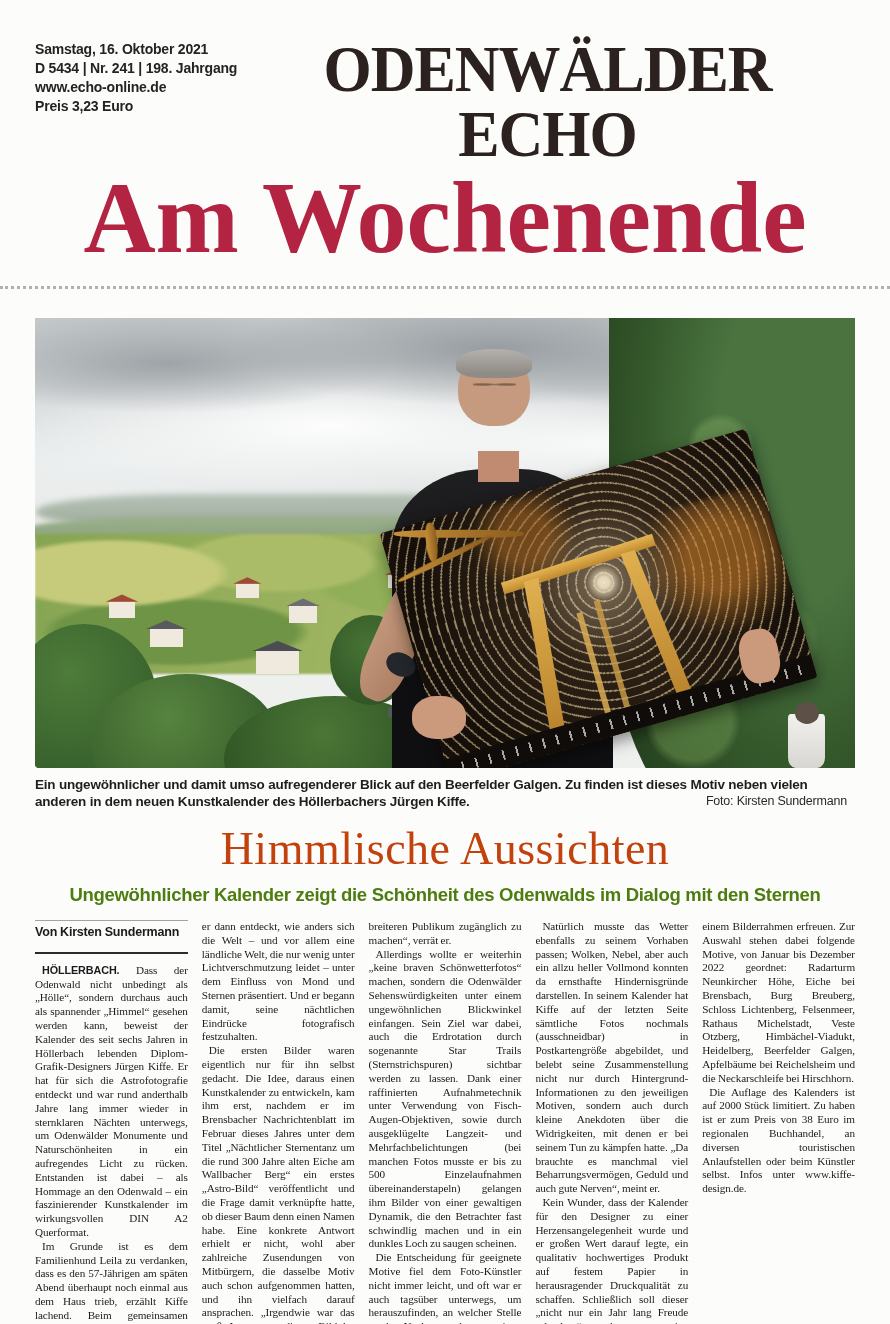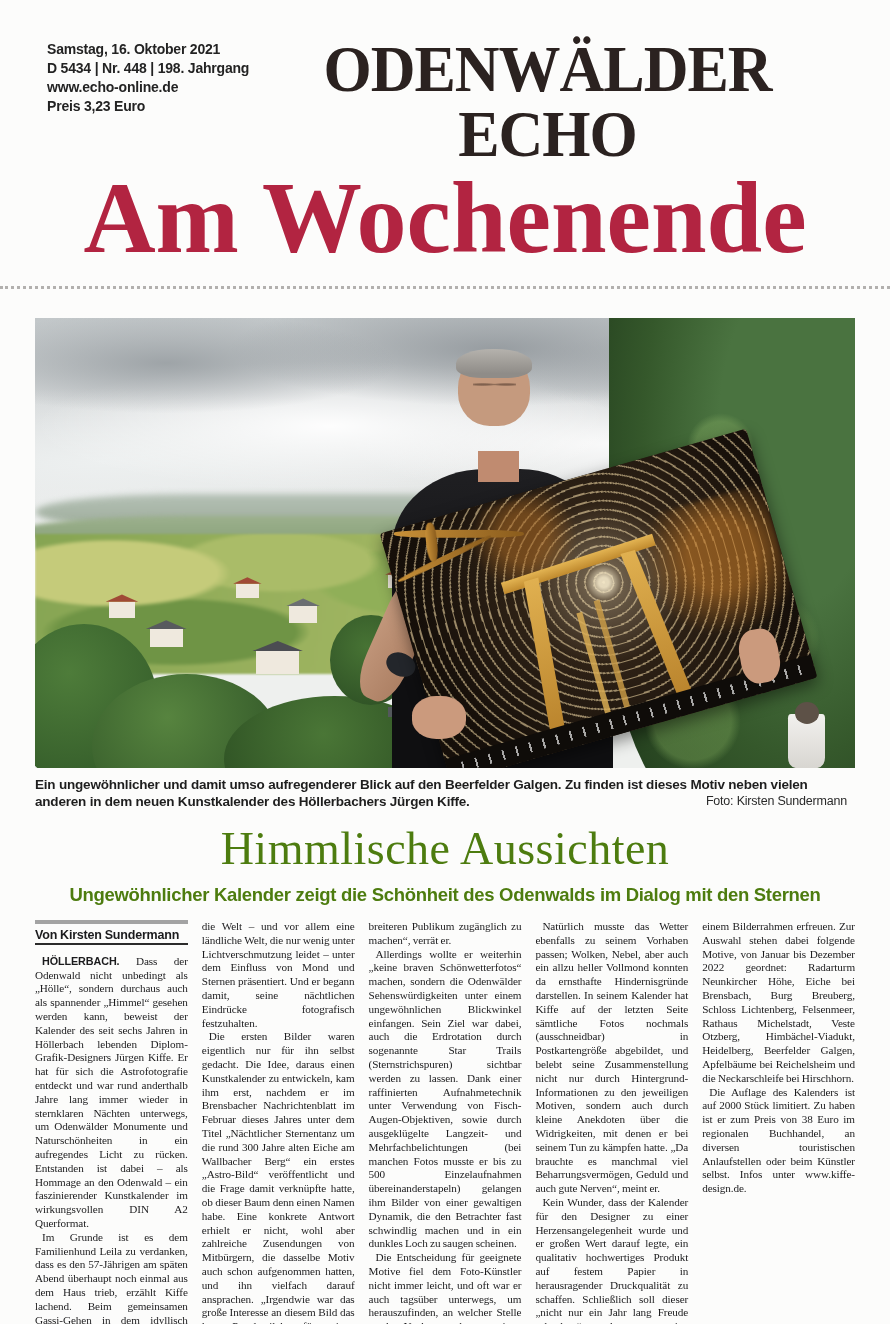--- a/index.html
+++ b/index.html
@@ -1,19 +1,19 @@
 <!DOCTYPE html>
 <html lang="de"><head>
 <meta charset="utf-8">
 <title>Odenwälder Echo – Am Wochenende</title>
 <style>
   html,body{margin:0;padding:0;background:#888;}
   .page{position:relative;width:890px;height:1324px;background:#fcfcfb;margin:0 auto;
         overflow:hidden;color:#1c1c1e;font-family:"Liberation Serif",serif;}
-  .inner{padding:0 47px;}
+  .inner{padding:0 35px;}
 
   
   .header{display:flex;align-items:flex-start;padding-top:40px;}
   .issue-block{width:205px;flex:none;font-family:"Liberation Sans",sans-serif;
                font-weight:bold;font-size:14px;line-height:19px;color:#232323;letter-spacing:-0.2px;}
   .masthead{flex:1;text-align:center;font-family:"Liberation Serif",serif;font-weight:bold;
             font-size:62px;line-height:62px;color:#2b2220;letter-spacing:-1px;margin-top:-4px;
             transform:scaleY(1.05);transform-origin:top;}
   .section-title{font-family:"Liberation Serif",serif;font-weight:bold;color:#b22441;
                  font-size:100px;line-height:100px;text-align:center;letter-spacing:0px;
@@ -117,43 +117,43 @@
        background:#5d5147;border-radius:50%;}
 
   
   .caption{position:relative;width:820px;margin:8px auto 4px auto;
            font-family:"Liberation Sans",sans-serif;font-weight:bold;font-size:13.5px;
            line-height:17px;color:#1e1e1e;letter-spacing:-0.2px;}
   .caption .credit{position:absolute;right:8px;bottom:0;font-weight:normal;font-size:12.5px;color:#2a2a2a;}
 
   
   .headline{text-align:center;font-family:"Liberation Serif",serif;font-weight:normal;
-            font-size:46px;line-height:50px;color:#4d7c0f;margin-top:14px;letter-spacing:0.5px;}
+            font-size:46px;line-height:50px;color:#c2410c;margin-top:14px;letter-spacing:0.5px;}
   .subheadline{text-align:center;font-family:"Liberation Sans",sans-serif;font-weight:bold;
             font-size:18.5px;line-height:22px;color:#4d7c0f;margin-top:10px;letter-spacing:-0.3px;}
   .article-cols{width:820px;height:442px;margin:14px auto 0 auto;overflow:hidden;
             column-count:5;column-gap:14px;column-fill:auto;
             font-size:11.2px;line-height:13.8px;text-align:justify;color:#1b1b1d;
             letter-spacing:-0.1px;word-spacing:-0.3px;hyphens:auto;-webkit-hyphens:auto;}
   .byline{font-family:"Liberation Sans",sans-serif;font-weight:bold;font-size:12.5px;
-          border-top:4px solid #a3a3a3;border-bottom:2px solid #2b2b2b;
-          padding:5px 0 0 0;margin-bottom:10px;letter-spacing:-0.2px;}
+          border-top:1px solid #a3a3a3;border-bottom:2px solid #2b2b2b;
+          padding:5px 0 12px 0;margin-bottom:10px;letter-spacing:-0.2px;}
   .article-cols p{margin:0;text-indent:7px;}
   .dateline-lead{font-family:"Liberation Sans",sans-serif;font-weight:bold;font-size:10.8px;}
 </style>
 </head>
 <body>
 
 <div class="page">
   <div class="inner">
 
     <div class="header">
       <div class="issue-block">
         <div>Samstag, 16. Oktober 2021</div>
-        <div>D 5434 | Nr. 448 | 198. Jahrgang</div>
+        <div>D 5434 | Nr. 241 | 198. Jahrgang</div>
         <div>www.echo-online.de</div>
         <div>Preis 3,23 Euro</div>
       </div>
       <div class="masthead">ODENWÄLDER ECHO</div>
     </div>
 
     <div class="section-title">Am Wochenende</div>
   </div>
 
   <hr class="dotted-rule">

